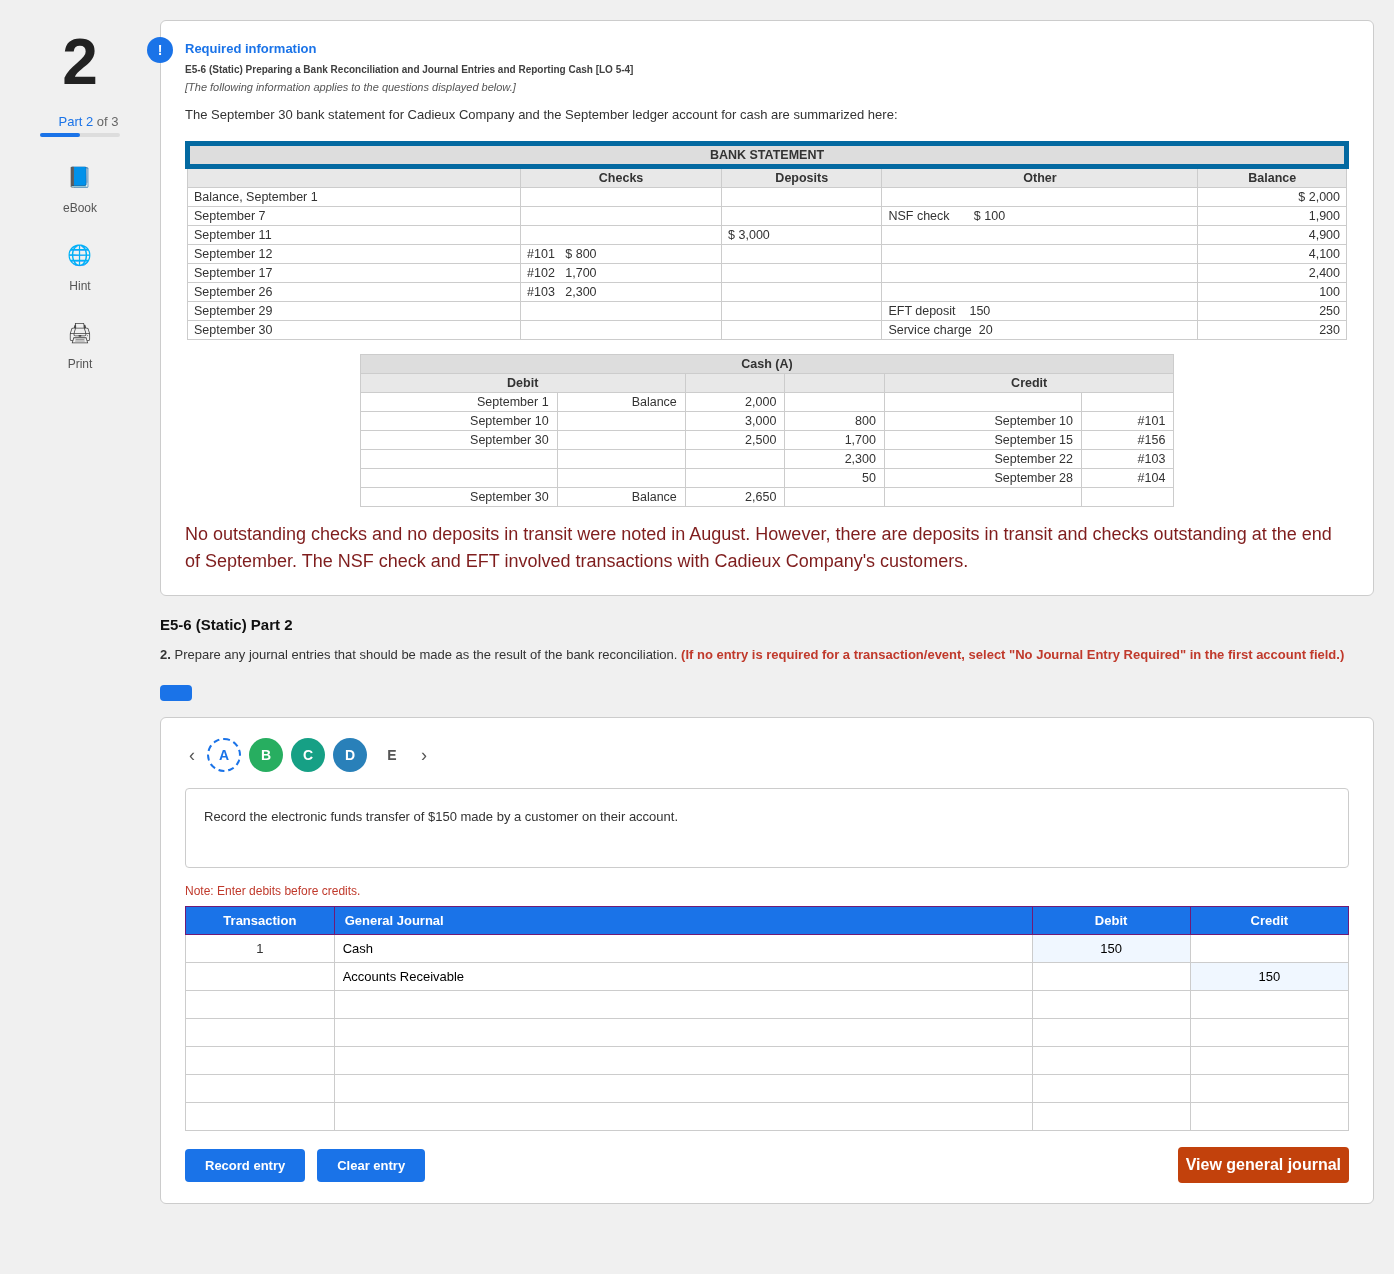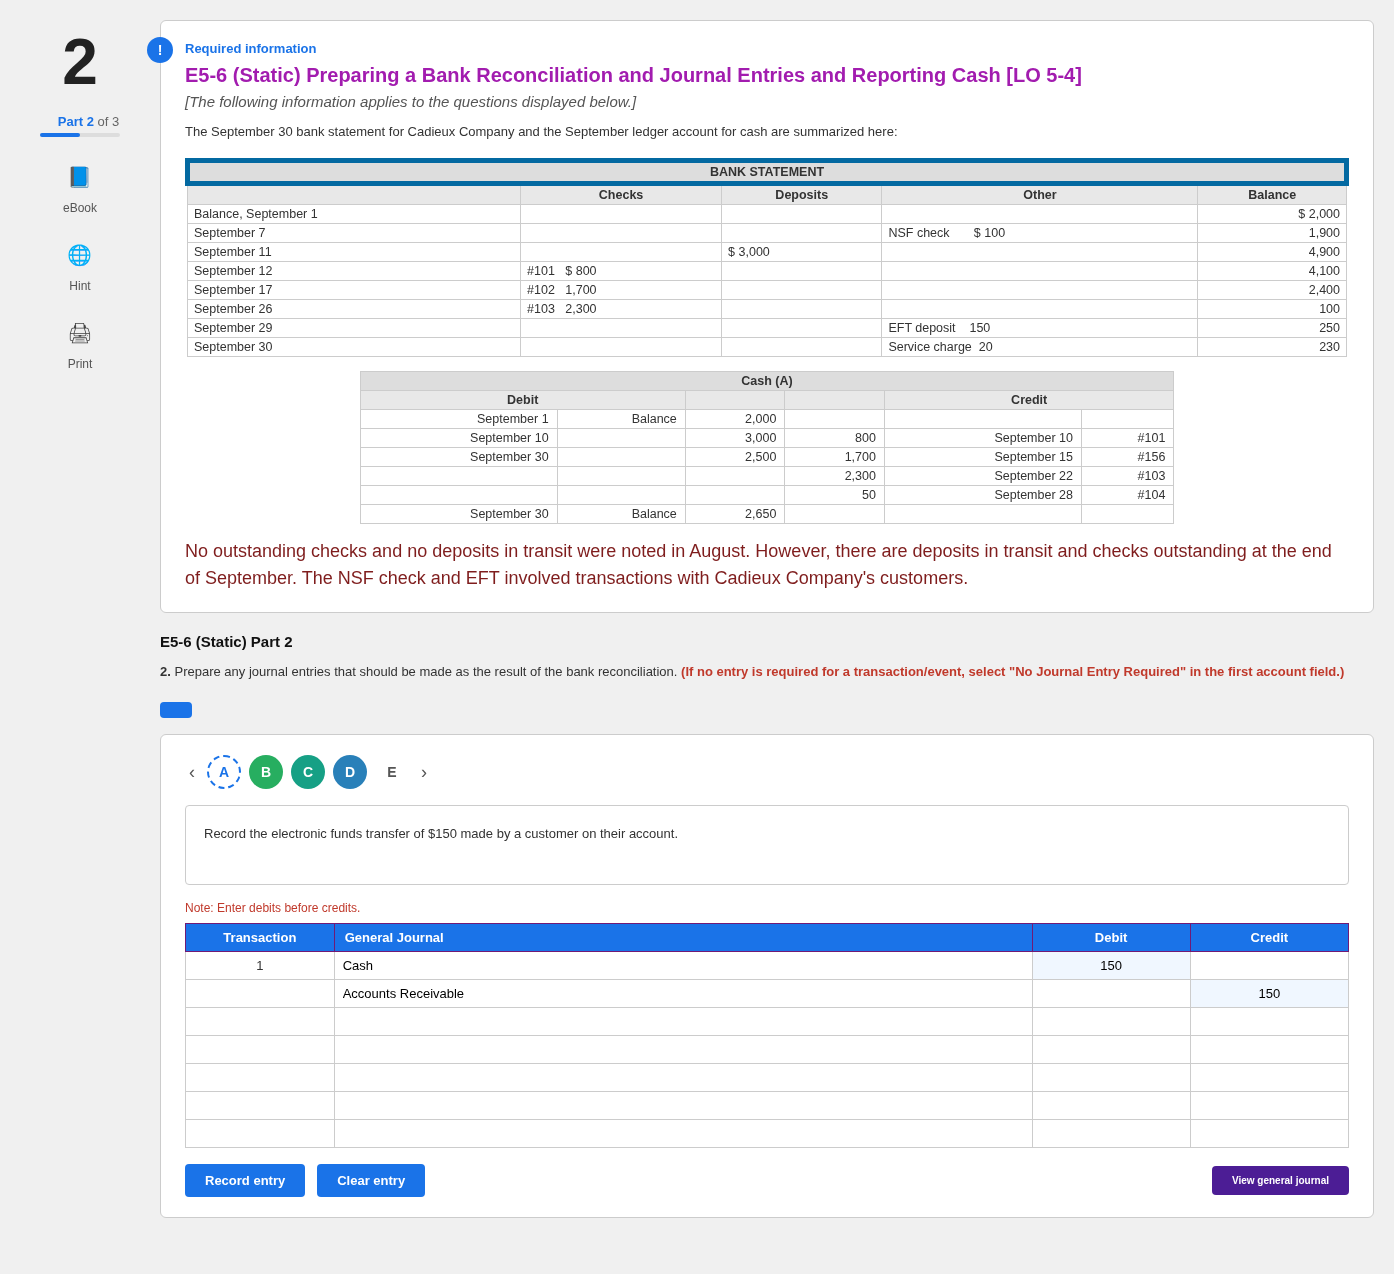--- a/index.html
+++ b/index.html
@@ -31,21 +31,21 @@
       font-weight: bold;
       color: #222;
       line-height: 1;
     }
     .part-indicator {
       text-align: center;
     }
     .part-indicator .part-text {
       color: #1a73e8;
       font-size: 13px;
-      font-weight: bold;
+      font-weight: normal;
       margin-left: 17px;
     }
     .part-indicator .part-sub {
       color: #666;
       font-size: 13px;
     }
     .progress-bar {
       width: 80px;
       height: 4px;
       background: #ddd;
@@ -108,29 +108,29 @@
       font-size: 14px;
     }
     .required-info-label {
       color: #1a73e8;
       font-weight: bold;
       font-size: 13px;
       margin-bottom: 8px;
     }
     .problem-title {
       font-weight: bold;
-      font-size: 20px;
-      color: #a21caf;
+      font-size: 10px;
+      color: #404040;
       margin-bottom: 6px;
     }
     .problem-subtitle {
       font-style: italic;
       color: #555;
       margin-bottom: 12px;
-      font-size: 15px;
+      font-size: 11px;
     }
     .problem-text {
       font-size: 13px;
       color: #333;
       margin-bottom: 16px;
       line-height: 1.5;
     }
     .notice-text {
       font-size: 18px;
       color: #7f1d1d;
@@ -288,27 +288,27 @@
       background: #1a73e8;
       color: white;
       border: none;
       padding: 9px 20px;
       border-radius: 4px;
       cursor: pointer;
       font-size: 13px;
       font-weight: bold;
     }
     .btn-view {
-      background: #4c1d95;
+      background: #c2410c;
       color: white;
       border: none;
-      padding: 9px 20px;
+      padding: 9px 8px;
       border-radius: 4px;
       cursor: pointer;
-      font-size: 10px;
+      font-size: 16px;
       font-weight: bold;
       margin-left: auto;
     }
     .text-right { text-align: right; }
     table.bs { 
       font-size: 12.5px; 
       width: 100%; 
       border-collapse: collapse;
       margin-bottom: 14px;
     }

